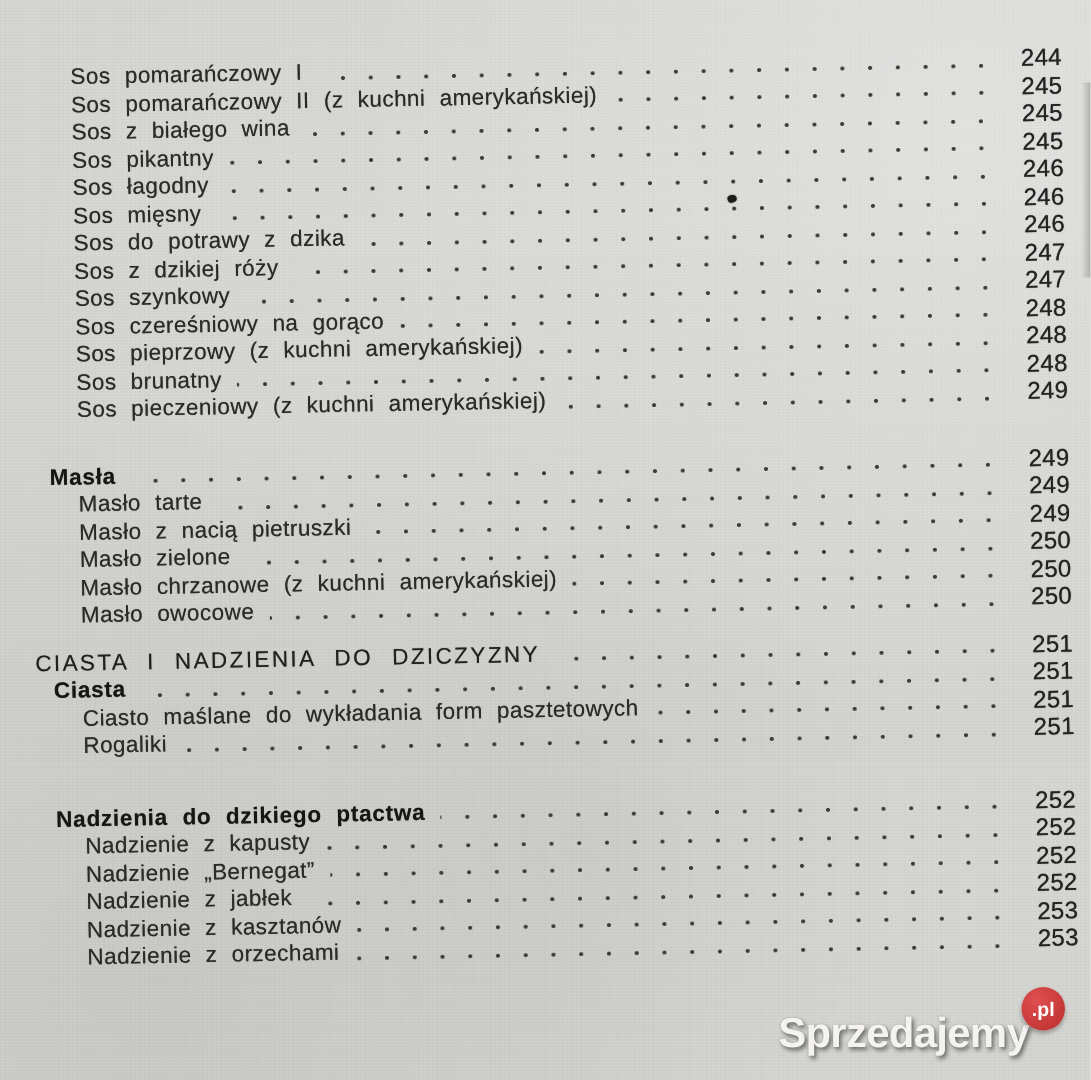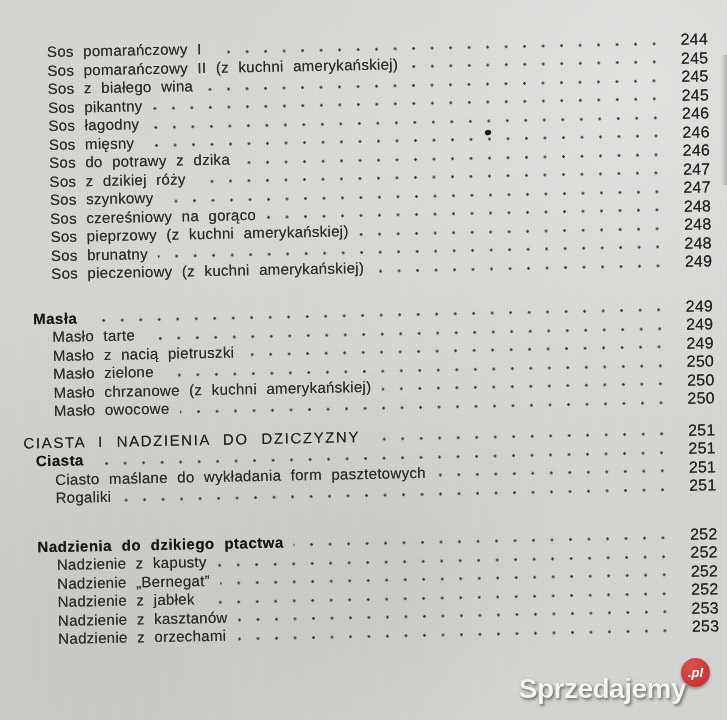--- a/index.html
+++ b/index.html
@@ -78,21 +78,21 @@
     color:#f4f3f1;
     text-shadow:1.5px 2px 3px rgba(45,43,40,0.60), 0 0 1px rgba(70,68,65,0.45);
   }
   #watermark-badge{
     position:absolute; right:-24px; top:-15px;
     width:29px; height:29px;
     border-radius:50%;
     background:radial-gradient(circle at 35% 30%, #de5050, #c43636 75%);
     box-shadow:0 2px 3px rgba(40,30,30,0.35);
     display:flex; align-items:center; justify-content:center;
-    font-size:13px; font-style:italic; letter-spacing:0;
+    font-size:13px; letter-spacing:0;
     color:#ffffff; text-shadow:none;
   }
 </style>
 </head>
 <body>
 
 <div id="page">
   <div id="toc">
       <div class="toc-block b1">
         <div class="row lv2">

